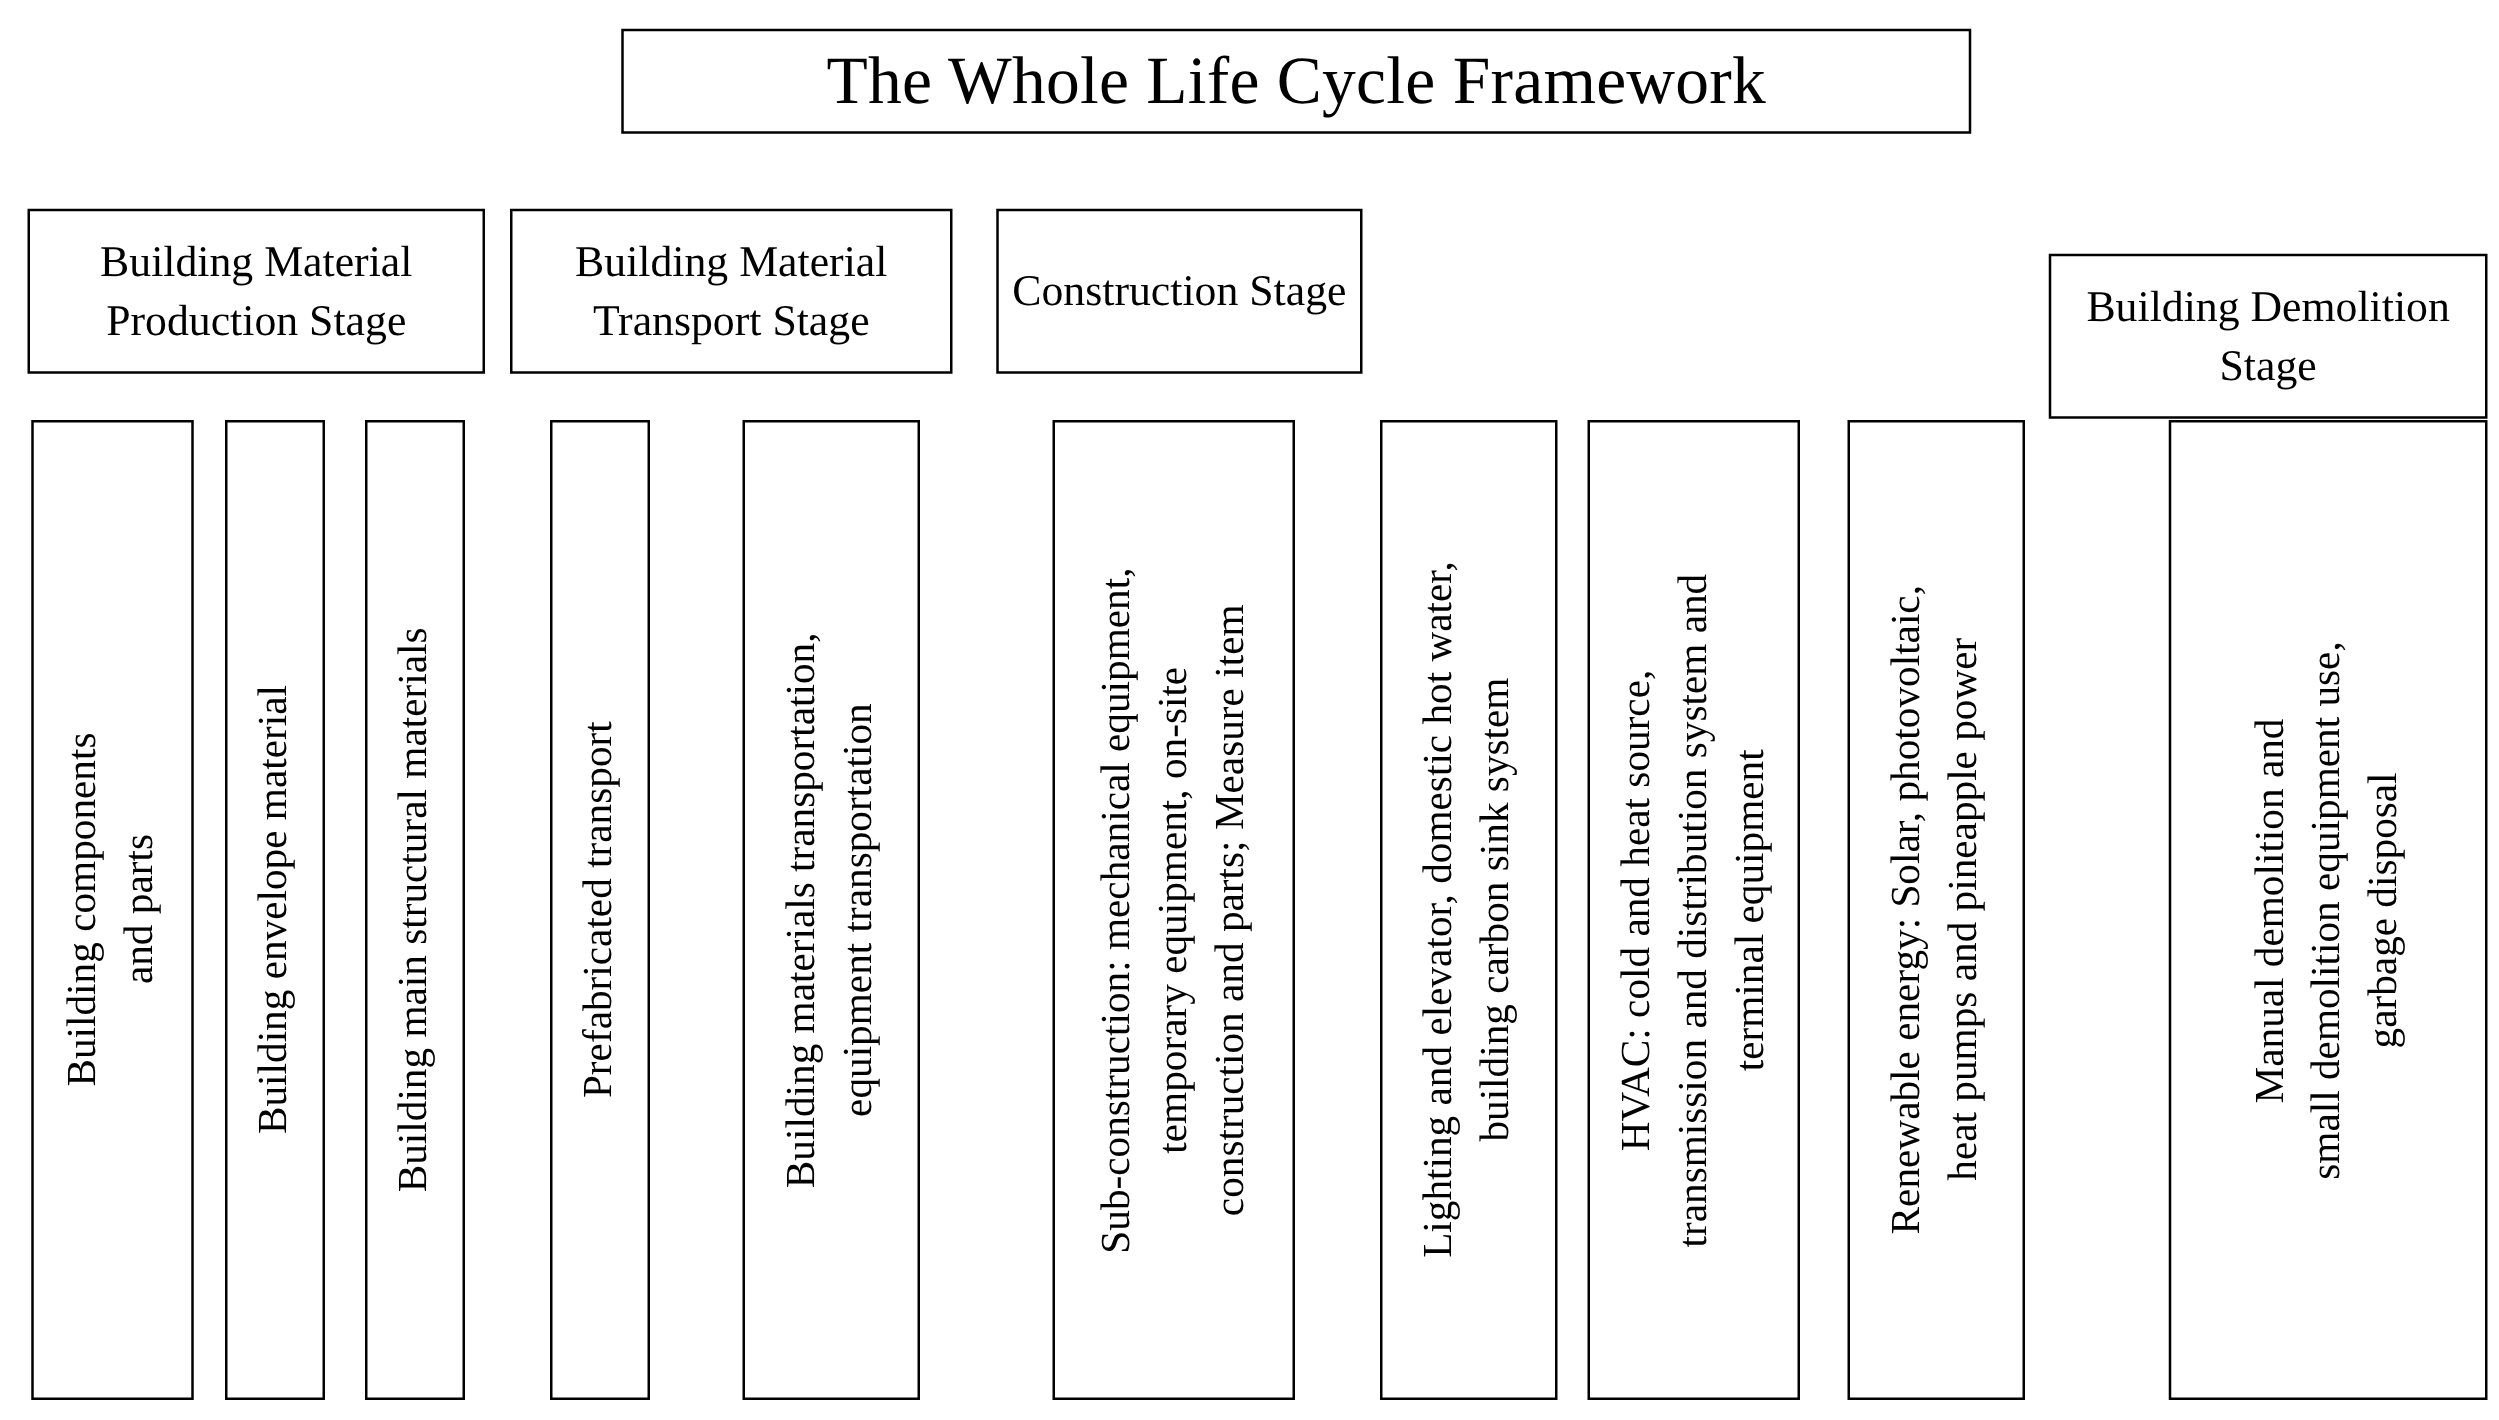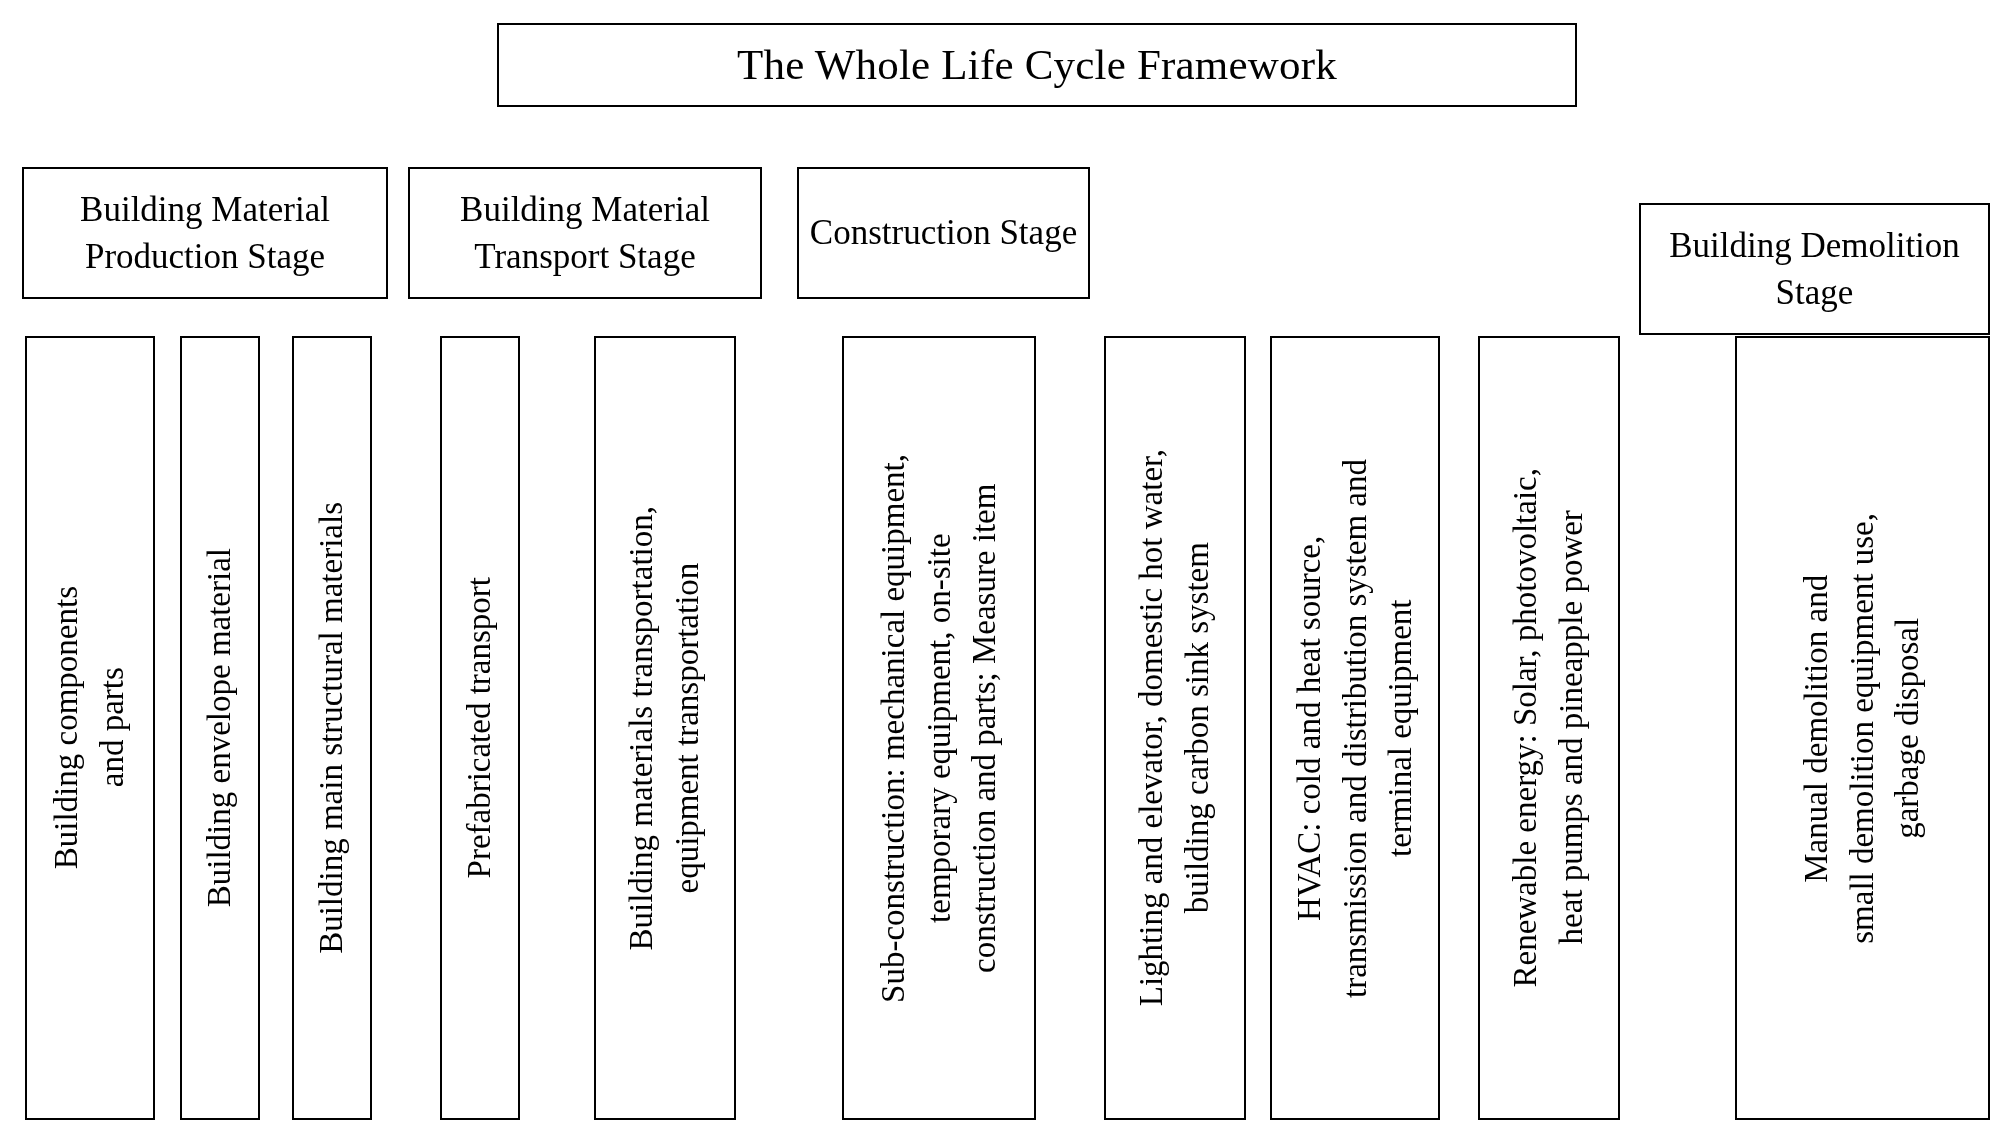--- a/index.html
+++ b/index.html
@@ -28,21 +28,21 @@
   #title-box {
     left: 497px;
     top: 23px;
     width: 1080px;
     height: 84px;
     display: flex;
     align-items: center;
     justify-content: center;
   }
   #title-text {
-    font-size: 43px;
+    font-size: 54px;
     line-height: 1.1;
     letter-spacing: 0.2px;
     white-space: nowrap;
   }
   
   .stage-header {
     top: 167px;
     height: 132px;
     display: flex;
     align-items: center;

